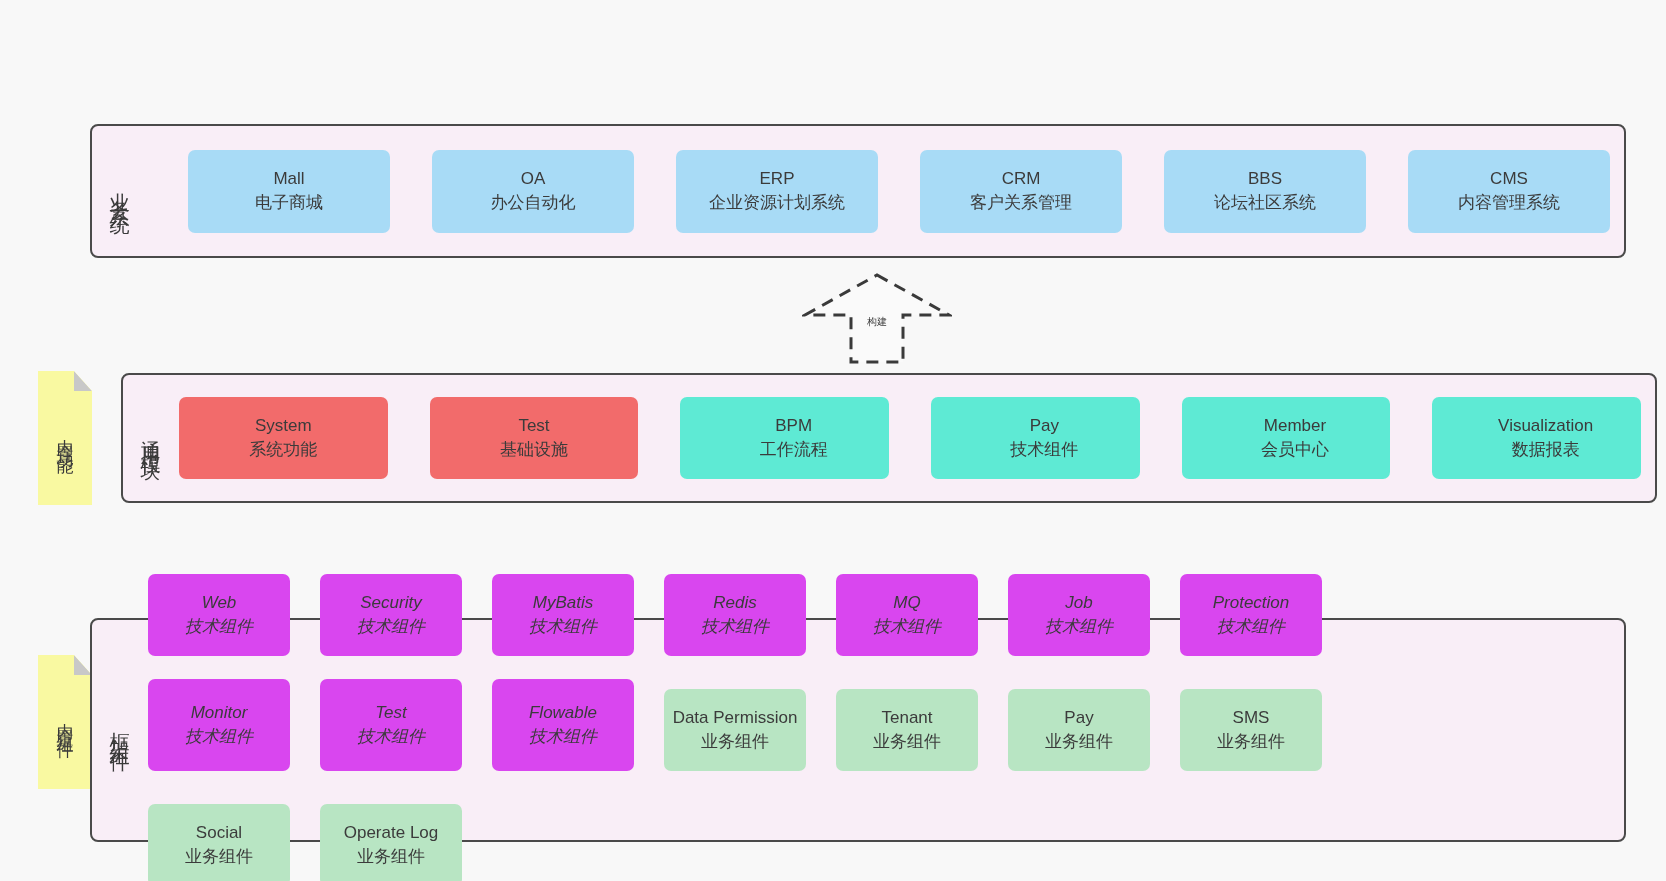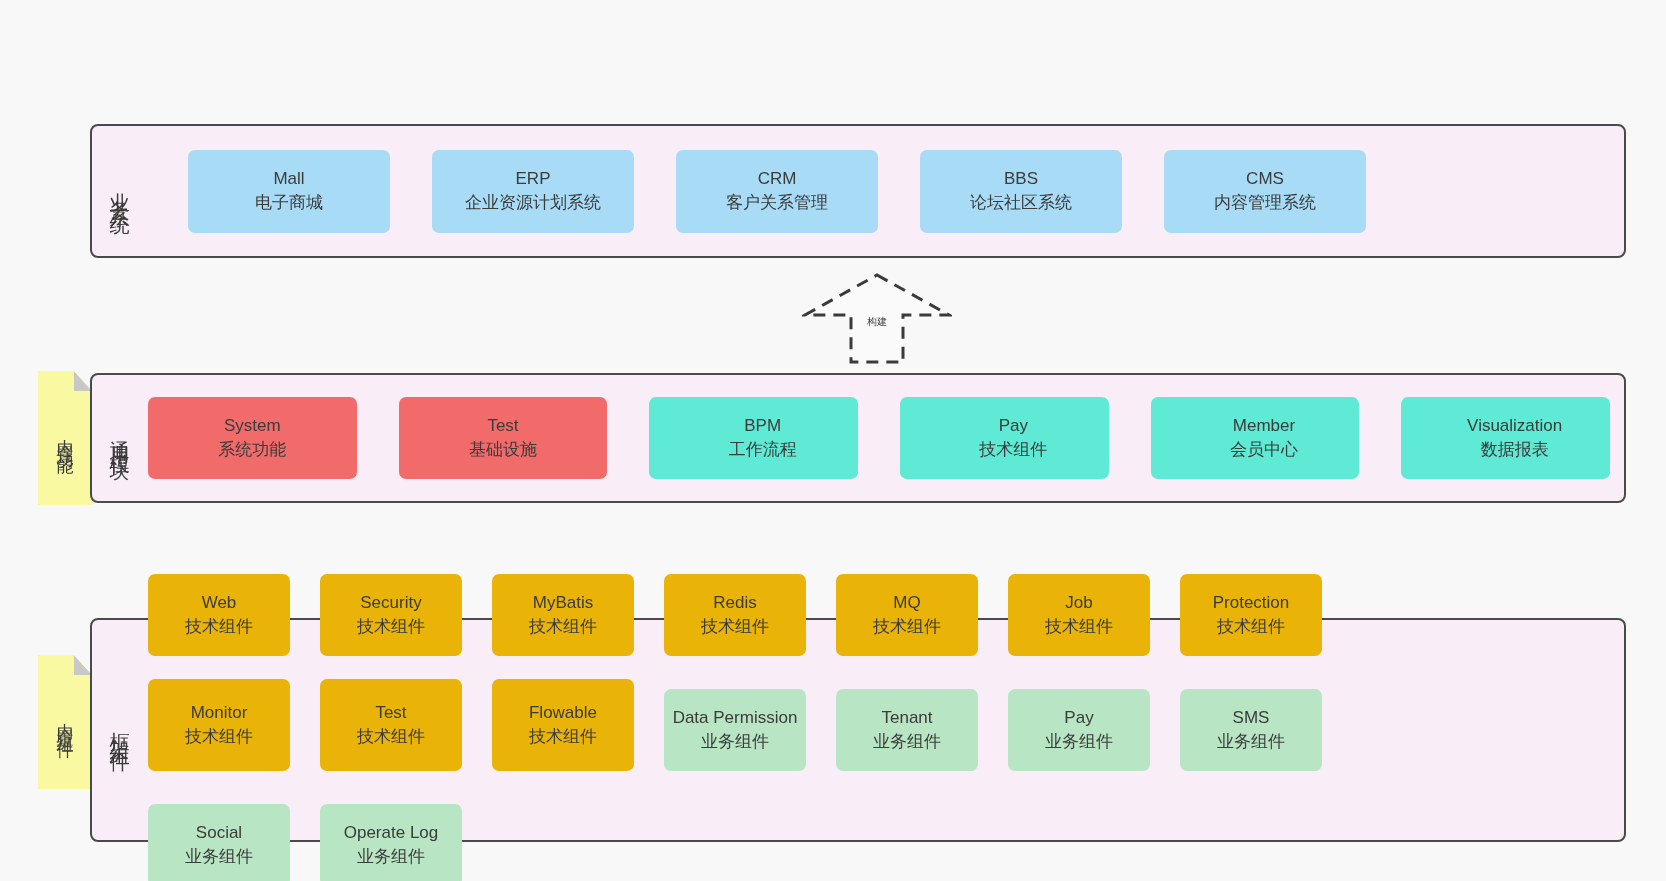--- a/index.html
+++ b/index.html
@@ -63,21 +63,21 @@
     align-items: center;
     text-align: center;
     font-size: 17px;
     line-height: 24px;
     padding: 4px 6px;
     color: #3b3b3b;
   }
   .box.blue  { background: #a8dbf6; min-height: 83px; }
   .box.core  { background: #f26b6b; }
   .box.opt   { background: #5eead4; padding-left: 24px; }
-  .box.tech  { background: #eab308; }
+  .box.tech  { background: #d946ef; font-style: italic; }
   .box.biz   { background: #b8e5c3; margin-top: 10px; }
 
   
   .arrow { position: absolute; }
   .arrow svg { display: block; }
   .arrow-label {
     position: absolute;
     left: 50%;
     top: 42px;
     transform: translateX(-50%);
@@ -132,20 +132,24 @@
   </div>
 
   <section class="layer" style="top:124px; height:134px;gap:40px;">
     <div class="layer-label">业务系统</div>
     <div class="grid-6">
       <div class="box blue">
         <span>Mall</span>
         <span>电子商城</span>
       </div>
       <div class="box blue">
+        <span>OA</span>
+        <span>办公自动化</span>
+      </div>
+      <div class="box blue">
         <span>ERP</span>
         <span>企业资源计划系统</span>
       </div>
       <div class="box blue">
         <span>CRM</span>
         <span>客户关系管理</span>
       </div>
       <div class="box blue">
         <span>BBS</span>
         <span>论坛社区系统</span>
@@ -157,21 +161,21 @@
     </div>
   </section>
 
   <div class="arrow" style="left:802px; top:272px;">
     <svg width="150" height="92" viewBox="0 0 150 92">
       <path d="M75 3 L147 43 L101 43 L101 90 L49 90 L49 43 L3 43 Z" fill="#fafafa" stroke="#3a3a3a" stroke-width="3" stroke-dasharray="12 8"></path>
     </svg>
     <span class="arrow-label">构建</span>
   </div>
 
-  <section class="layer" style="top:373px; height:130px;">
+  <section class="layer" style="top:373px; height:130px;margin-left:31px;">
     <div class="layer-label">通用模块</div>
     <div class="grid-6">
       <div class="box core">
         <span>System</span>
         <span>系统功能</span>
       </div>
       <div class="box core">
         <span>Test</span>
         <span>基础设施</span>
       </div>

